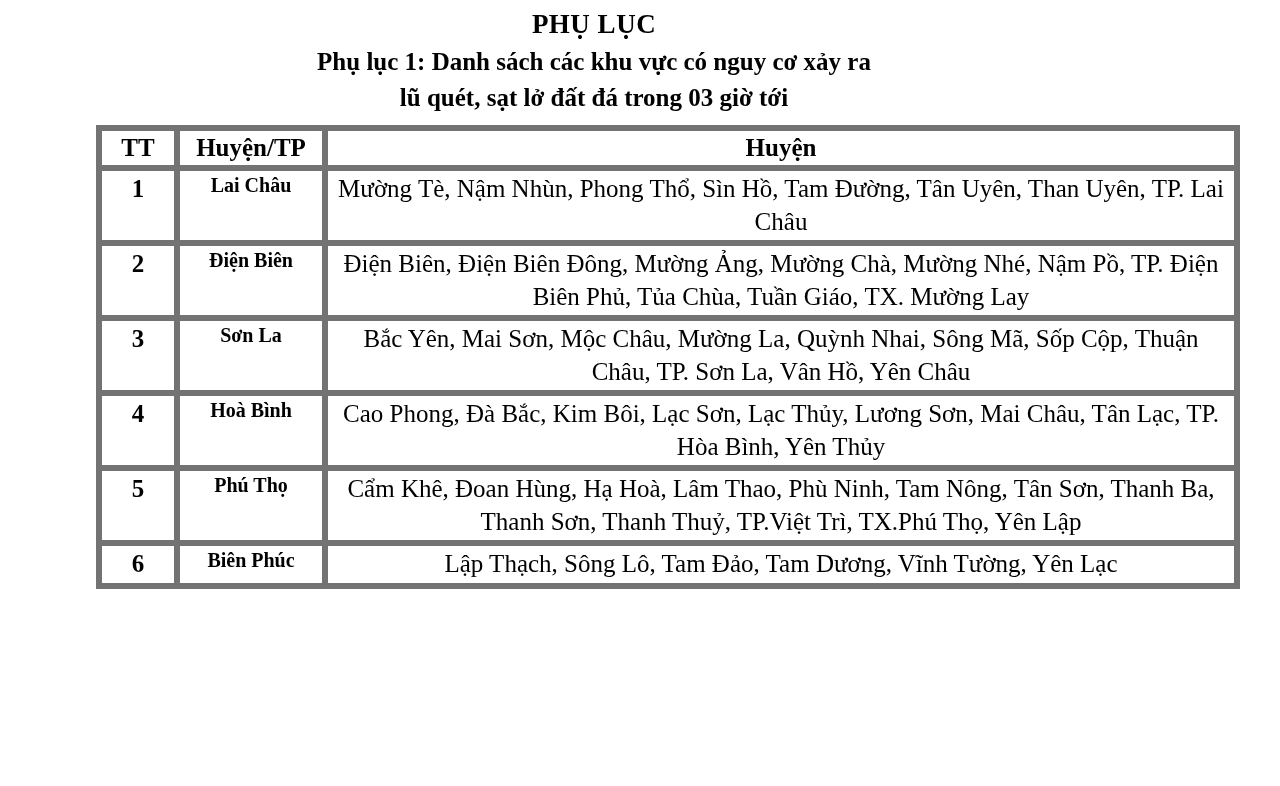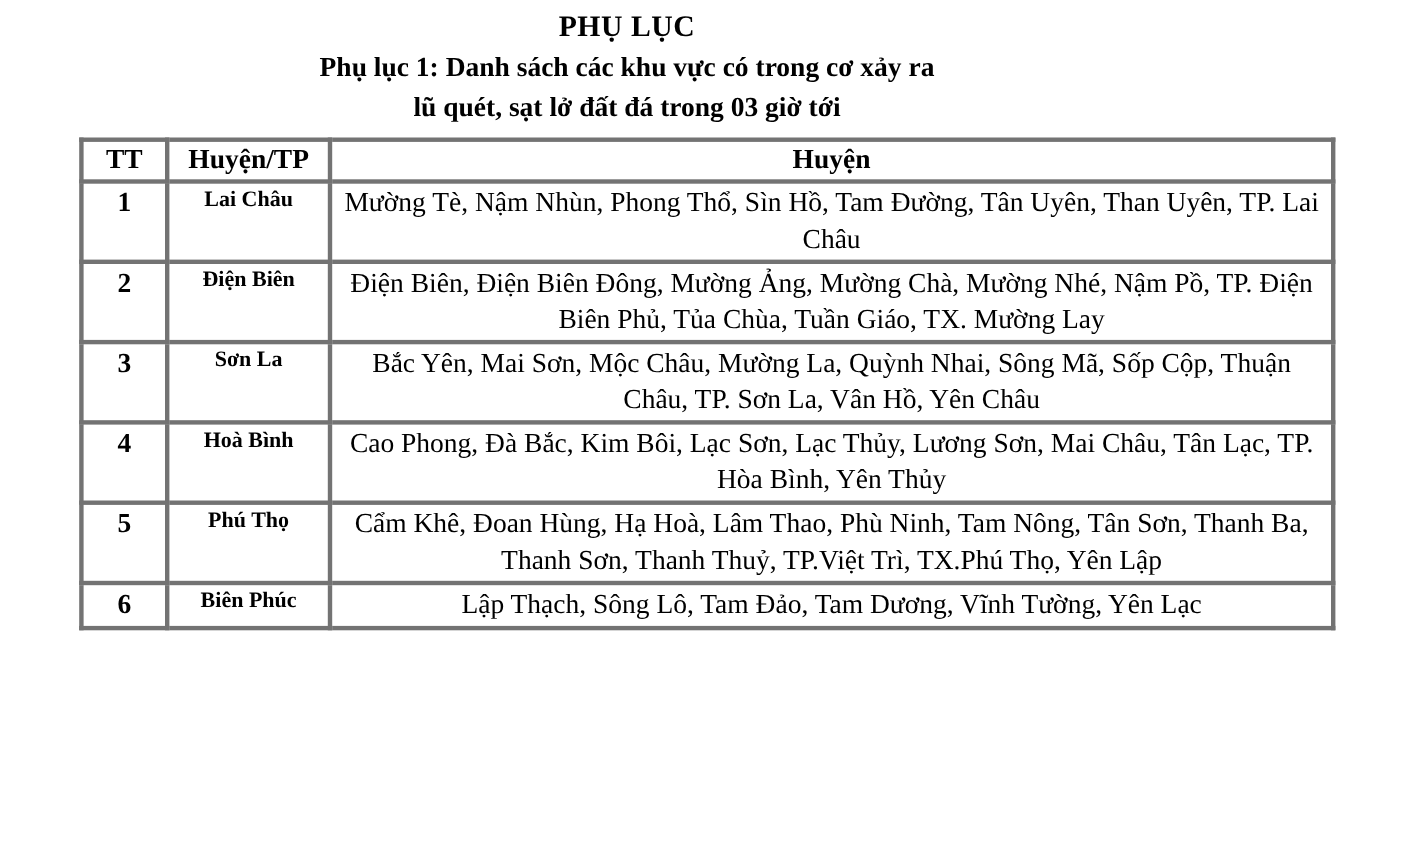--- a/index.html
+++ b/index.html
@@ -11,20 +11,21 @@
     width: 1280px;
     height: 786px;
     font-family: "Liberation Serif", "DejaVu Serif", serif;
     color: #000000;
     overflow: hidden;
   }
   .page {
     width: 1140px;
     box-sizing: border-box;
     padding: 6px 0 0 0;
+    margin-left: 24px;
   }
   .doc-title {
     text-align: center;
     font-weight: bold;
     font-size: 27px;
     letter-spacing: 0.5px;
     margin: 2px 0 4px 0;
     line-height: 1.2;
   }
   .doc-subtitle {
@@ -40,21 +41,21 @@
     padding: 0 72px 0 72px;
     box-sizing: border-box;
   }
   table.appendix {
     border-collapse: collapse;
     width: 1138px;
     table-layout: fixed;
   }
   table.appendix th,
   table.appendix td {
-    border: 4px solid #737373;
+    border: 6px solid #737373;
     vertical-align: top;
     padding: 2px 6px;
   }
   col.c-tt { width: 78px; }
   col.c-prov { width: 148px; }
   col.c-dist { width: 912px; }
 
   th.h-tt, th.h-prov, th.h-dist {
     text-align: center;
     font-weight: bold;
@@ -87,21 +88,21 @@
   }
 </style>
 </head>
 <body>
 
 <div class="page">
 
   <div class="doc-title">PHỤ LỤC</div>
 
   <div class="doc-subtitle">
-    <div>Phụ lục 1: Danh sách các khu vực có trong cơ xảy ra</div>
+    <div>Phụ lục 1: Danh sách các khu vực có nguy cơ xảy ra</div>
     <div>lũ quét, sạt lở đất đá trong 03 giờ tới</div>
   </div>
 
   <div class="table-wrap">
     <table class="appendix">
       <colgroup>
         <col class="c-tt">
         <col class="c-prov">
         <col class="c-dist">
       </colgroup>

